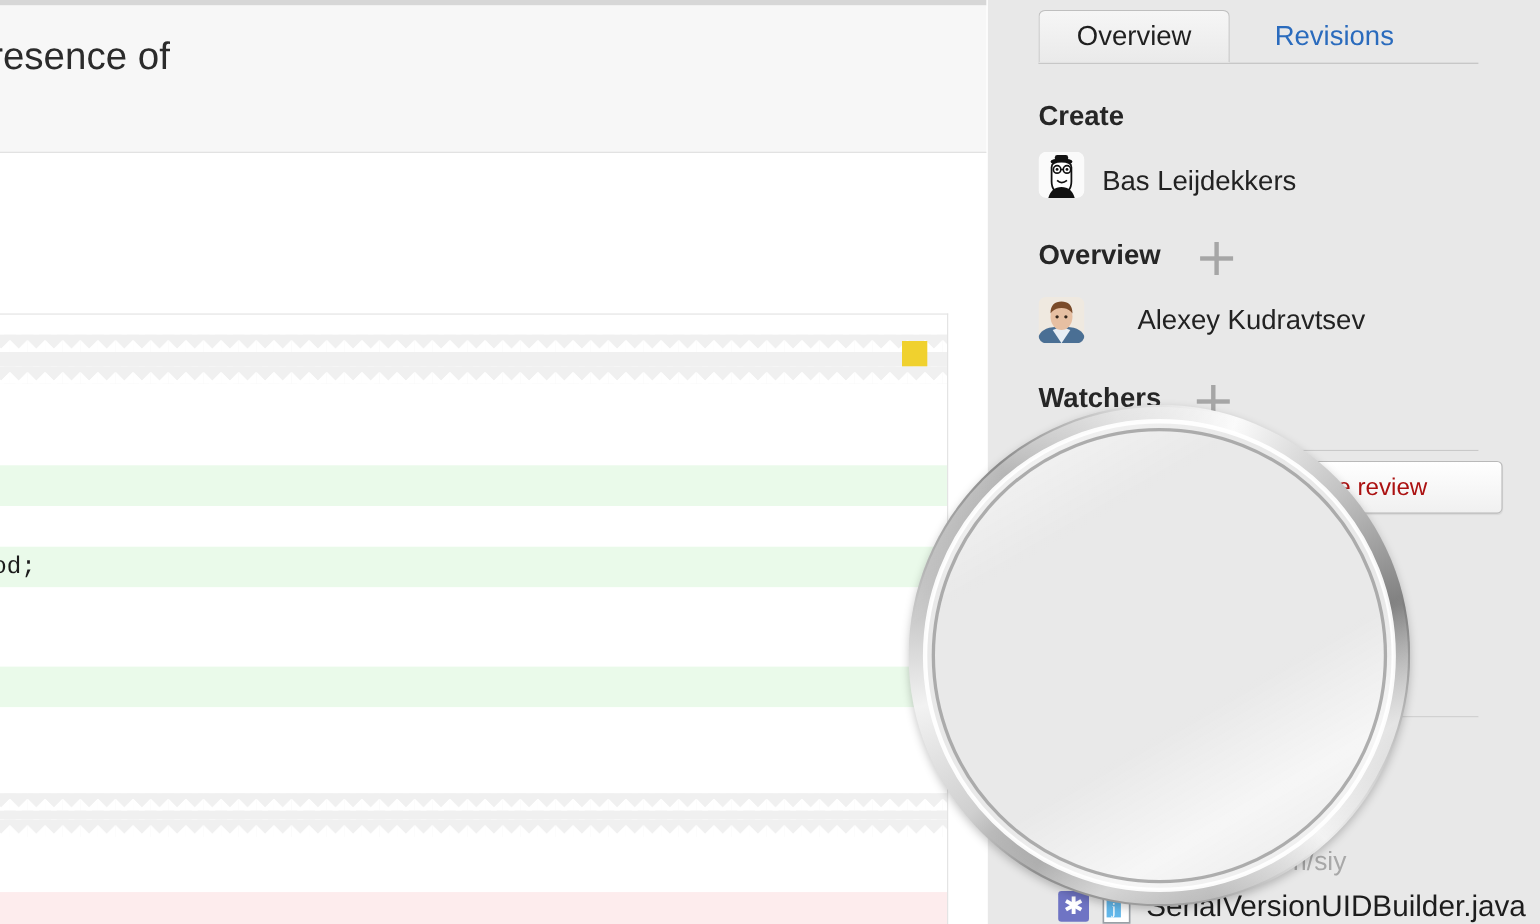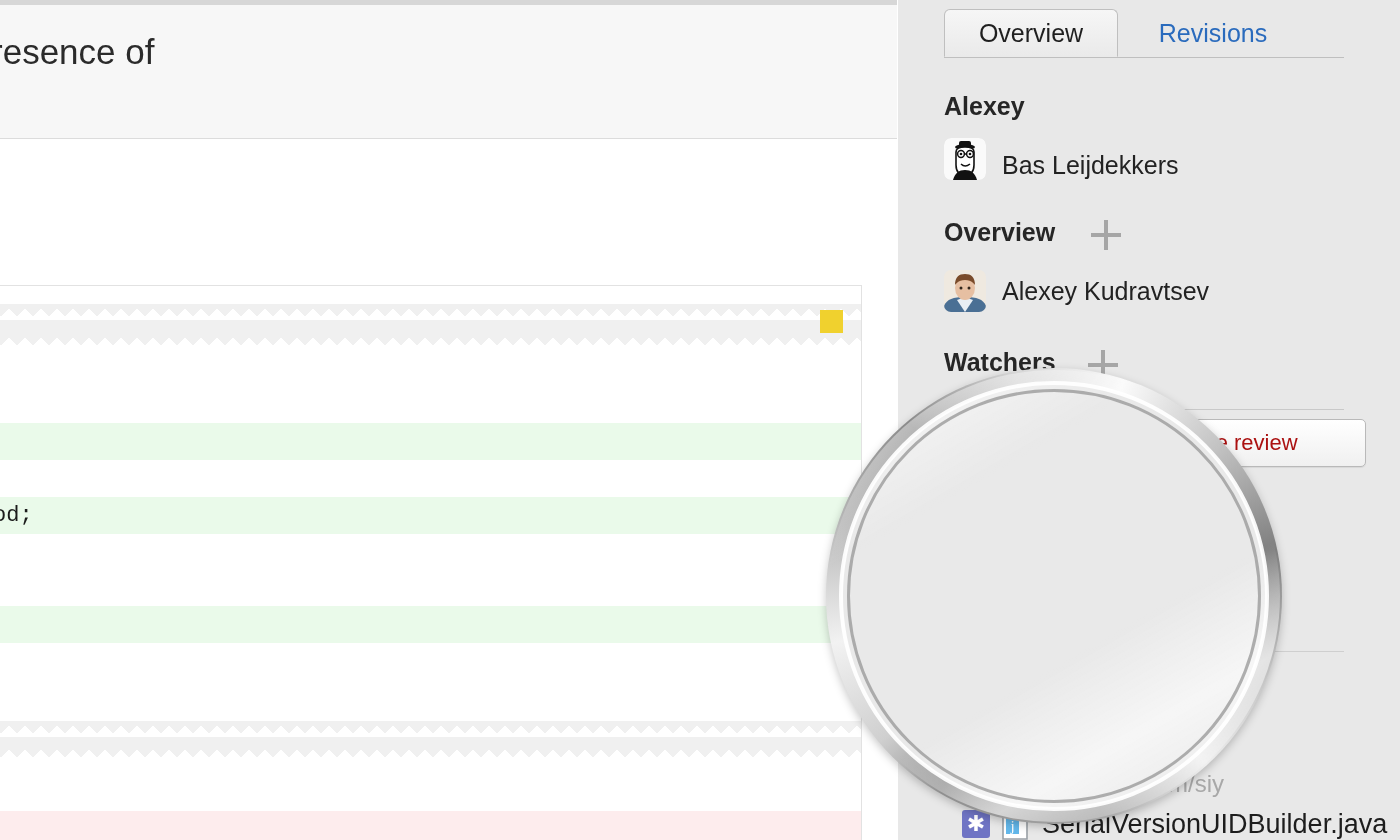--- a/index.html
+++ b/index.html
@@ -269,21 +269,21 @@
 <div id="sidebar-left-edge"></div>
 
 <div id="sidebar">
 
   <div id="tabs">
     <div class="tab-underline"></div>
     <div class="tab" id="tab-overview">Overview</div>
     <div class="tab" id="tab-revisions">Revisions</div>
   </div>
 
-  <div class="sec-head" style="left:46px;top:92px;">Alexey</div>
+  <div class="sec-head" style="left:46px;top:92px;">Create</div>
   <div class="person" style="left:46px;top:138px;align-items:flex-end;">
     <div class="avatar">
       <svg width="42" height="42" viewBox="0 0 42 42" aria-hidden="true">
         <rect width="42" height="42" rx="7" fill="#fafafa"></rect>
         <ellipse cx="21" cy="9" rx="10" ry="3" fill="#111"></ellipse>
         <rect x="15" y="3" width="12" height="6" rx="2" fill="#111"></rect>
         <path d="M12 14c0-4 4-5 9-5s9 1 9 5v13c0 7-4 11-9 11s-9-4-9-11z" fill="#fff" stroke="#111" stroke-width="1.6"></path>
         <circle cx="17" cy="16" r="3.4" fill="#fff" stroke="#111" stroke-width="1.5"></circle>
         <circle cx="26" cy="16" r="3.4" fill="#fff" stroke="#111" stroke-width="1.5"></circle>
         <circle cx="17" cy="16" r="1.3" fill="#111"></circle>
@@ -291,21 +291,21 @@
         <path d="M20.4 16h2.2" stroke="#111" stroke-width="1.4"></path>
         <path d="M17 26q4 4 9 0" stroke="#111" stroke-width="1.5" fill="none"></path>
         <path d="M9 42c2-7 6-10 12-10s10 3 12 10z" fill="#111"></path>
       </svg>
     </div>
     <div class="name">Bas Leijdekkers</div>
   </div>
 
   <div class="sec-head" style="left:46px;top:218px;">Overview</div>
   <div class="plus" style="left:193px;top:220px;"></div>
-  <div class="person" style="left:46px;top:270px;">
+  <div class="person" style="left:46px;top:270px;gap:32px;">
     <div class="avatar">
       <svg width="42" height="42" viewBox="0 0 42 42" aria-hidden="true">
         <rect width="42" height="42" fill="#efe9e0"></rect>
         <path d="M0 36c3-7 9-9 21-9s18 2 21 9v6H0z" fill="#4a6f94"></path>
         <path d="M13 30l8 12 8-12-8-3z" fill="#e8eef4"></path>
         <ellipse cx="21" cy="18" rx="10" ry="12" fill="#e6bfa2"></ellipse>
         <path d="M11 15c0-8 4-11 10-11s10 3 10 11c0 0-3-5-10-5s-10 5-10 5z" fill="#7a4b2a"></path>
         <circle cx="17" cy="18" r="1.5" fill="#33261c"></circle>
           <circle cx="25" cy="18" r="1.5" fill="#33261c"></circle>
       </svg>

